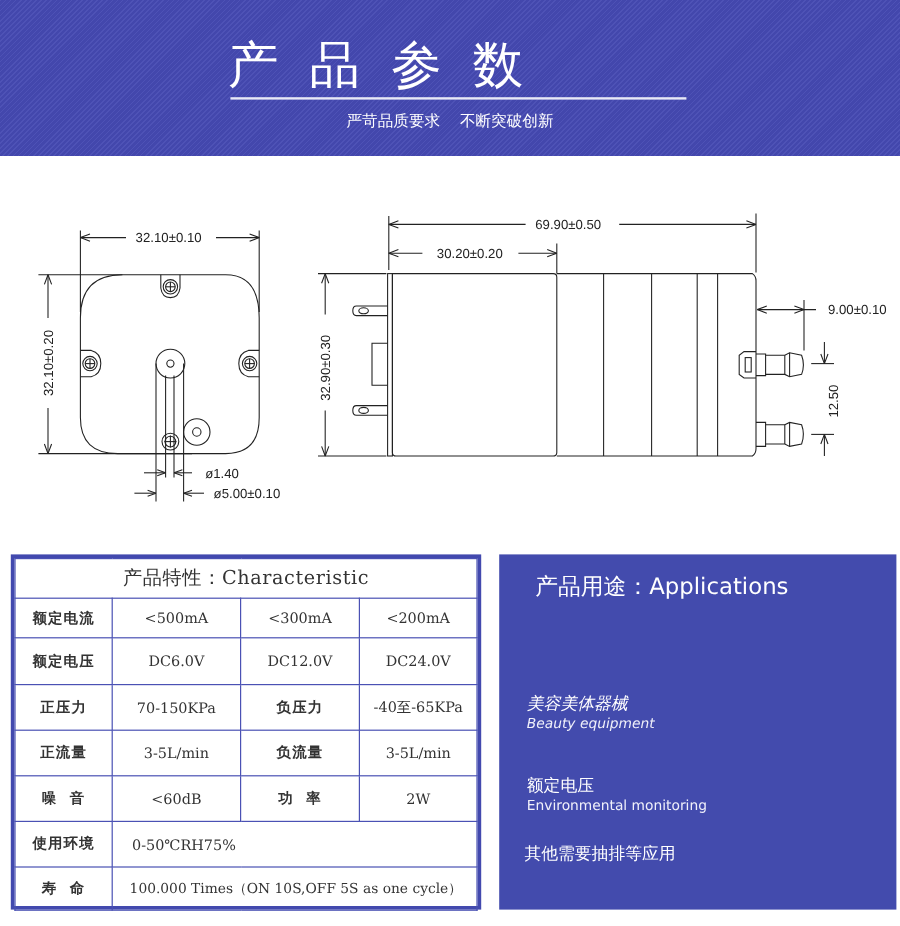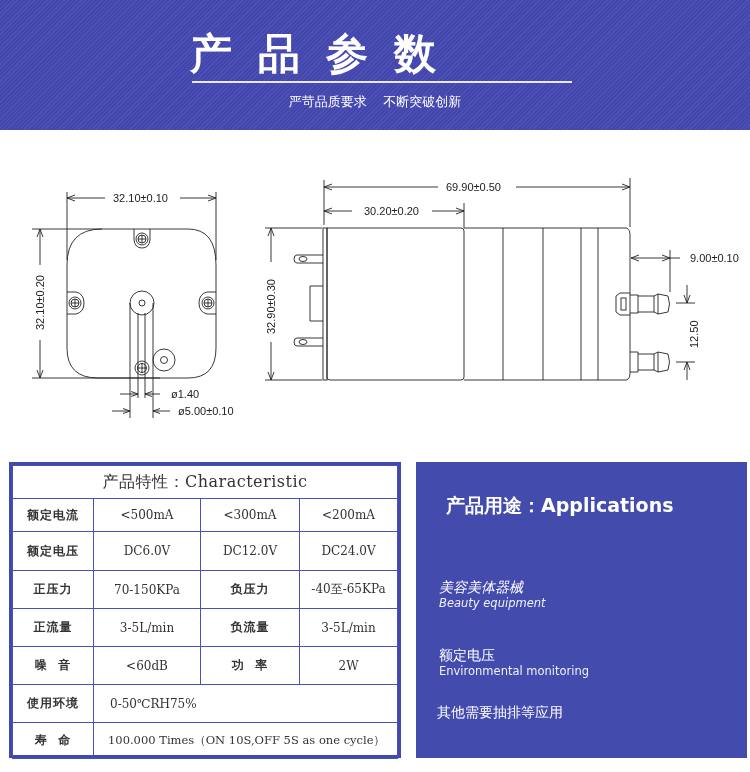--- a/index.html
+++ b/index.html
@@ -7,21 +7,21 @@
   body { position: relative; font-family: "DejaVu Sans", "Liberation Sans", sans-serif; }
 
   
   .banner {
     position: absolute; left: 0; top: 0; width: 750px; height: 130px;
     background-color: #4549b2;
     background-image: repeating-linear-gradient(135deg, rgba(255,255,255,0.05) 0px, rgba(255,255,255,0.05) 1px, rgba(0,0,0,0.03) 1px, rgba(0,0,0,0.03) 3px);
   }
   .banner-title {
     position: absolute; left: 0; width: 626px; top: 28px; text-align: center;
-    color: #ffffff; font-size: 42px; font-weight: bold; letter-spacing: 26px;
+    color: #ffffff; font-size: 42px; font-weight: normal; letter-spacing: 26px;
     padding-left: 26px; line-height: 52px;
   }
   .banner-rule {
     position: absolute; left: 192px; top: 81px; width: 380px; height: 2px; background: #e8e9f6;
   }
   .banner-sub {
     position: absolute; left: 0; width: 750px; top: 90px; text-align: center;
     color: #ffffff; font-size: 13px; line-height: 24px; white-space: pre;
   }
 
@@ -44,21 +44,21 @@
   .spec-table td.label { font-weight: bold; color: #333; letter-spacing: 1px; font-family: "DejaVu Sans", sans-serif; font-size: 12px; }
   .spec-table td.caption { font-size: 16px; color: #333; height: 33px; letter-spacing: 0.5px; }
   .spec-table td.left { text-align: left; padding-left: 16px; margin-top: 20px; }
 
   
   .apps {
     position: absolute; left: 416px; top: 462px; width: 331px; height: 296px;
     background: #434bad; color: #ffffff;
   }
   .apps-title {
-    position: absolute; left: 30px; top: 30px; font-size: 19px; font-weight: bold; line-height: 26px; white-space: nowrap;
+    position: absolute; left: 30px; top: 14px; font-size: 19px; font-weight: normal; line-height: 26px; white-space: nowrap;
   }
   .app-item { position: absolute; left: 23px; }
   .app-zh { font-size: 14px; line-height: 18px; white-space: nowrap; }
   .app-en { font-size: 11.5px; line-height: 14px; color: #f0f0fa; white-space: nowrap; }
 </style>
 </head>
 <body>
 
 <div class="banner">
   <div class="banner-title">产品参数</div>

